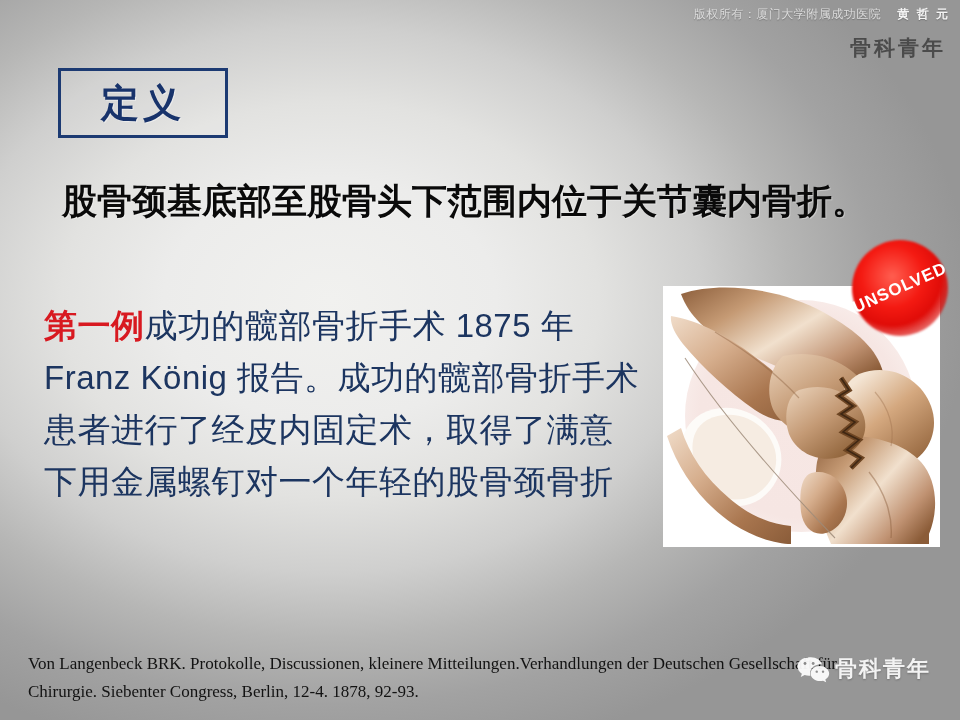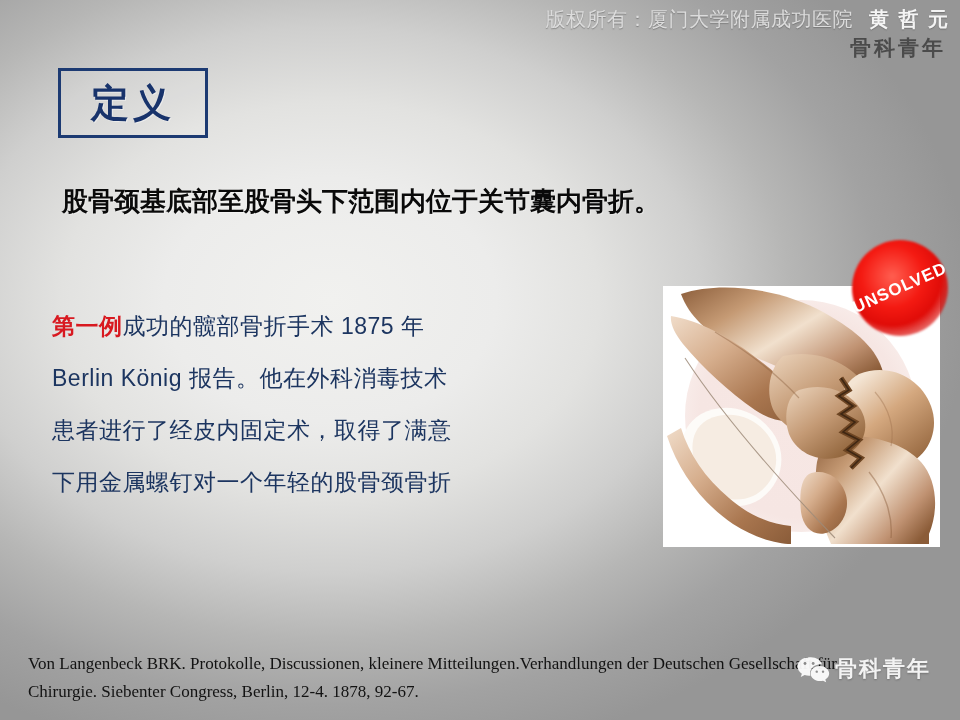--- a/index.html
+++ b/index.html
@@ -23,21 +23,21 @@
         #b6b6b5 72%,
         #a2a2a2 86%,
         #969696 100%);
   }
 
   
   .hdr-copyright {
     position: absolute;
     top: 6px;
     right: 10px;
-    font-size: 20px;
+    font-size: 12px;
     letter-spacing: 0.5px;
     color: #dcdcdc;
     text-shadow: 0 1px 1px rgba(90,90,90,.55);
     white-space: nowrap;
     margin-left: 17px;
   }
   .hdr-copyright .author {
     color: #f4f4f4;
     font-weight: bold;
     margin-left: 16px;
@@ -54,58 +54,58 @@
     opacity: .82;
     white-space: nowrap;
     font-family: "Liberation Serif", "DejaVu Serif", serif;
   }
 
   
   .title-box {
     position: absolute;
     left: 58px;
     top: 68px;
-    width: 150px;
+    width: 170px;
     height: 70px;
     box-sizing: border-box;
     border: 3px solid #1c3a72;
     background: rgba(255,255,255,0.10);
     display: flex;
     align-items: center;
     justify-content: center;
   }
   .title-text {
     font-size: 38px;
     font-weight: bold;
     color: #18336b;
     letter-spacing: 4px;
     text-shadow: 1px 1px 0 rgba(255,255,255,.45);
   }
 
   
   .headline {
     position: absolute;
     left: 62px;
-    top: 184px;
+    top: 178px;
     width: 880px;
-    font-size: 26px;
+    font-size: 35px;
     font-weight: bold;
     color: #0a0a0a;
     letter-spacing: 0px;
     white-space: nowrap;
     text-shadow: 1px 1px 0 rgba(255,255,255,.35);
   }
 
   
   .body-block {
     position: absolute;
-    left: 52px;
+    left: 44px;
     top: 300px;
     width: 575px;
-    font-size: 23px;
+    font-size: 33px;
     line-height: 52px;
     color: #1c3560;
     letter-spacing: 0.5px;
   }
   .body-line { white-space: nowrap; }
   .kw-red {
     color: #d81920;
     font-weight: bold;
   }
 
@@ -203,21 +203,21 @@
   <div class="hdr-logo">骨科青年</div>
 
   <div class="title-box">
     <span class="title-text">定义</span>
   </div>
 
   <div class="headline">股骨颈基底部至股骨头下范围内位于关节囊内骨折。</div>
 
   <div class="body-block">
     <div class="body-line"><span class="kw-red">第一例</span><span>成功的髋部骨折手术 1875 年</span></div>
-    <div class="body-line">Berlin König 报告。他在外科消毒技术</div>
+    <div class="body-line">Franz König 报告。成功的髋部骨折手术</div>
     <div class="body-line">患者进行了经皮内固定术，取得了满意</div>
     <div class="body-line">下用金属螺钉对一个年轻的股骨颈骨折</div>
   </div>
 
   <div class="figure-panel">
     <div class="fig-halo"></div>
     <svg class="fig-svg" width="277" height="261" viewBox="0 0 277 261">
       <defs>
         <linearGradient id="boneA" x1="0" y1="0" x2="1" y2="1">
           <stop offset="0%" stop-color="#f0dcc9"></stop>
@@ -274,21 +274,21 @@
     </svg>
   </div>
 
   <div class="stamp">
     <div class="stamp-glow"></div>
     <div class="stamp-text">UNSOLVED</div>
   </div>
 
   <div class="citation">
     <div class="cite-line">Von Langenbeck BRK. Protokolle, Discussionen, kleinere  Mitteilungen.Verhandlungen  der Deutschen Gesellschaft für</div>
-    <div class="cite-line">Chirurgie.  Siebenter  Congress, Berlin,  12-4. 1878, 92-67.</div>
+    <div class="cite-line">Chirurgie.  Siebenter  Congress, Berlin,  12-4. 1878, 92-93.</div>
   </div>
 
   <div class="watermark">
     <svg class="wm-logo" viewBox="0 0 40 32">
       <path d="M15.5 2.2C7.9 2.2 1.8 7.1 1.8 13.1c0 3.4 2 6.4 5.1 8.4l-1.3 3.9 4.6-2.3c1.6.5 3.3.8 5.3.8.5 0 1 0 1.5-.1-.3-.9-.5-1.8-.5-2.8 0-5.8 5.6-10.5 12.6-10.5.5 0 .9 0 1.4.1-1.2-4.8-6.6-8.4-13-8.4z" fill="#ffffff"></path>
       <circle cx="10.6" cy="9.6" r="1.7" fill="#8f8f8f"></circle>
       <circle cx="20.2" cy="9.6" r="1.7" fill="#8f8f8f"></circle>
       <path d="M39 21.3c0-4.9-4.9-8.9-10.9-8.9s-10.9 4-10.9 8.9 4.9 8.9 10.9 8.9c1.3 0 2.5-.2 3.7-.5l3.7 1.9-1-3.2c2.7-1.6 4.5-4.2 4.5-7.1z" fill="#ffffff"></path>
       <circle cx="24.4" cy="19.1" r="1.4" fill="#8f8f8f"></circle>
       <circle cx="31.8" cy="19.1" r="1.4" fill="#8f8f8f"></circle>

